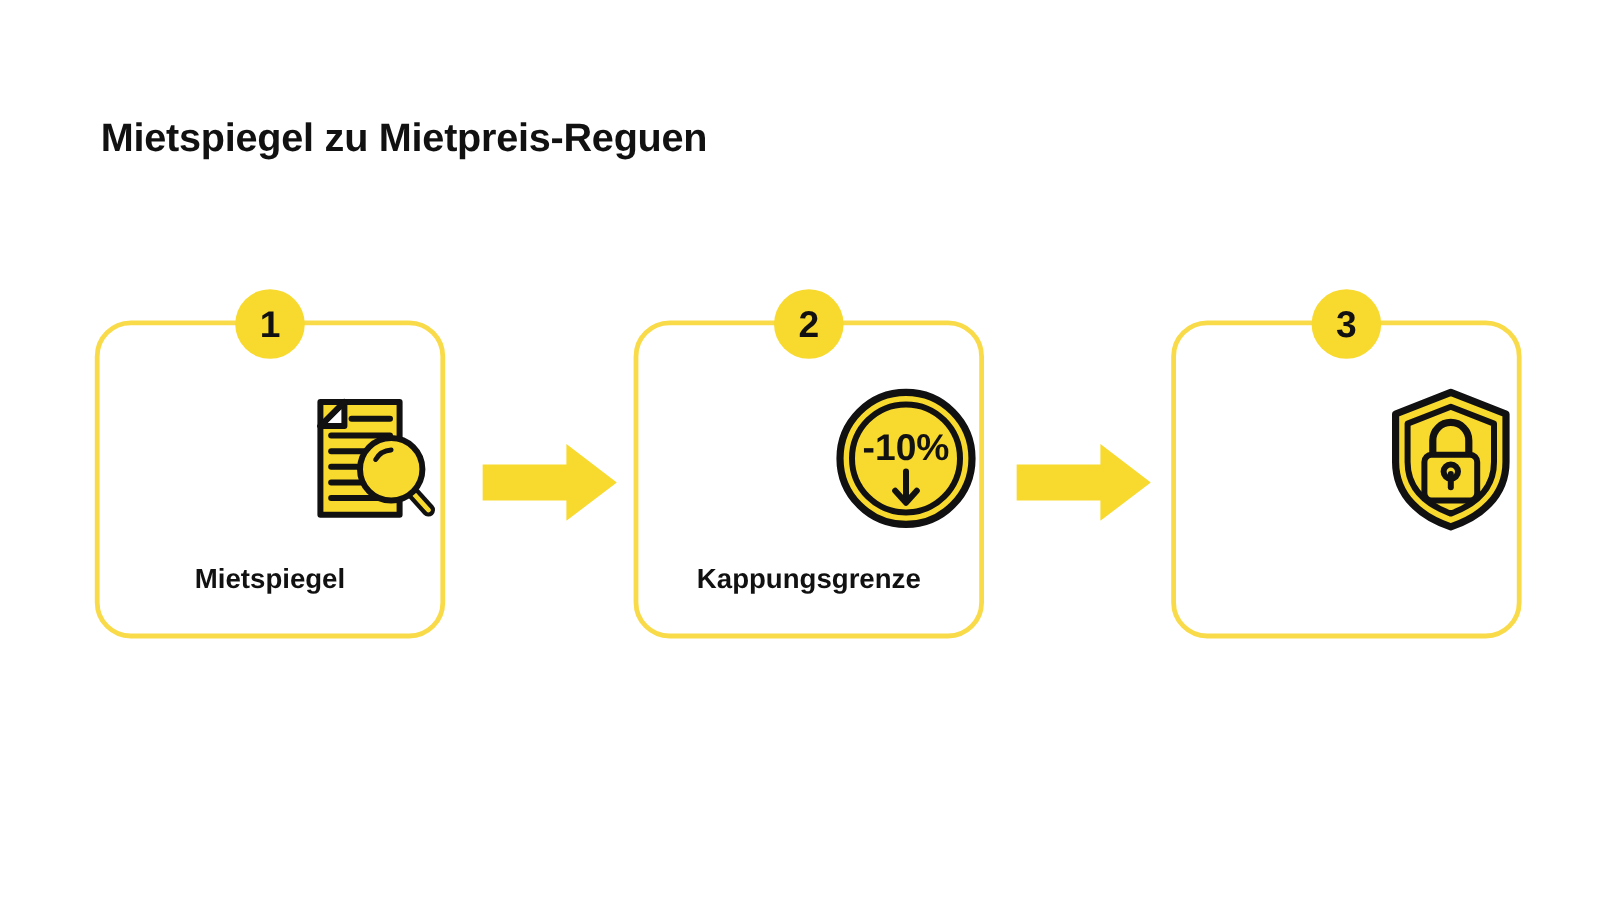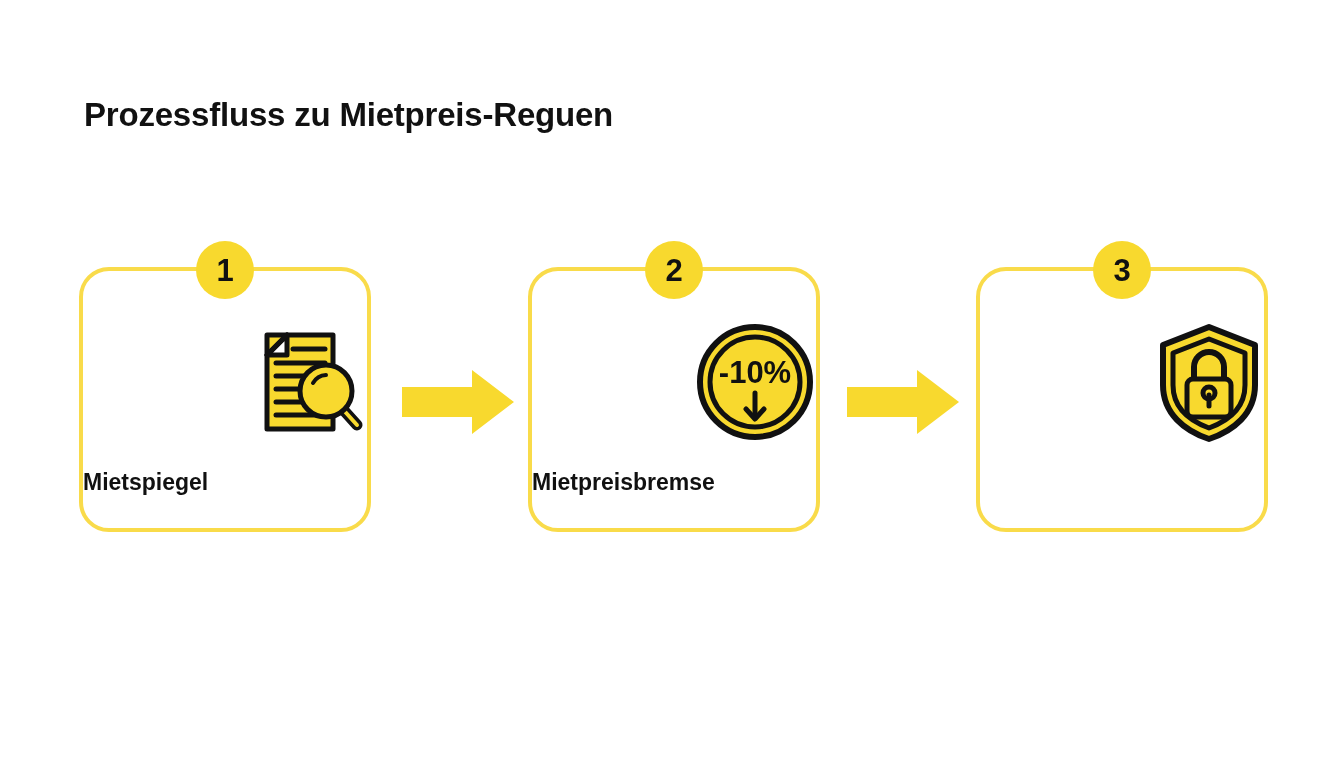--- a/index.html
+++ b/index.html
@@ -75,38 +75,39 @@
     display: flex;
     align-items: center;
     justify-content: flex-end;
   }
 
   .card-label {
     position: absolute;
     bottom: 32px;
     left: 0;
     right: 0;
+    text-align: center;
     font-size: 23px;
     font-weight: bold;
     color: #111111;
   }
 
   .arrow {
     position: absolute;
     top: 115px;
     width: 112px;
     height: 64px;
   }
   .arrow.a0 { left: 402px; }
   .arrow.a1 { left: 847px; }
 </style>
 </head>
 <body>
 
-<h1 id="page-title">Prozessfluss zu Mietpreis-Reguen</h1>
+<h1 id="page-title">Mietspiegel zu Mietpreis-Reguen</h1>
 
 <div id="flow">
 
   <div class="card c0">
     <div class="badge">1</div>
     <div class="icon-wrap">
       <span>
         <svg width="124" height="122" viewBox="0 0 124 122" aria-hidden="true">
 
           <path d="M24 14 L44 14 L44 14 L90 14 L90 108 L24 108 Z" fill="#f8d92e" stroke="#111111" stroke-width="5" stroke-linejoin="round" transform="translate(0,0)"></path>
@@ -145,21 +146,21 @@
       <span>
         <svg width="122" height="122" viewBox="0 0 122 122" aria-hidden="true">
           <circle cx="61" cy="61" r="55" fill="#f8d92e" stroke="#111111" stroke-width="6"></circle>
           <circle cx="61" cy="61" r="45" fill="#f8d92e" stroke="#111111" stroke-width="5"></circle>
           <text x="61" y="62" text-anchor="middle" font-family="Liberation Sans, sans-serif" font-size="31" font-weight="bold" fill="#111111">-10%</text>
           <line x1="61" y1="72" x2="61" y2="96" stroke="#111111" stroke-width="5" stroke-linecap="round"></line>
           <path d="M52 88 L61 98 L70 88" fill="none" stroke="#111111" stroke-width="5" stroke-linecap="round" stroke-linejoin="round"></path>
         </svg>
       </span>
     </div>
-    <div class="card-label">Mietpreisbremse</div>
+    <div class="card-label">Kappungsgrenze</div>
   </div>
 
   <div class="arrow a1">
     <svg width="112" height="64" viewBox="0 0 112 64" aria-hidden="true">
       <path d="M0 17 L70 17 L70 0 L112 32 L70 64 L70 47 L0 47 Z" fill="#f8d92e"></path>
     </svg>
   </div>
 
   <div class="card c2">
     <div class="badge">3</div>

